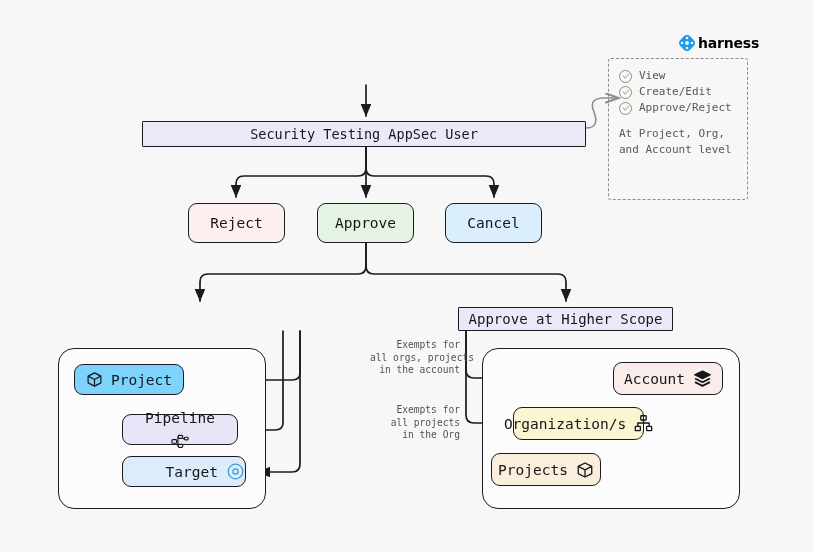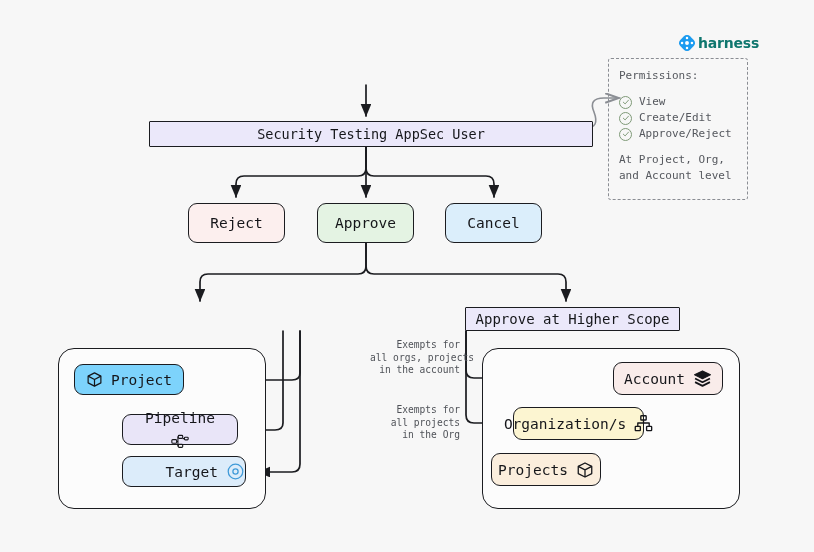--- a/index.html
+++ b/index.html
@@ -16,21 +16,21 @@
   .node{
     position:absolute;
     box-sizing:border-box;
     display:flex;align-items:center;justify-content:center;
     font-family:"DejaVu Sans Mono", monospace;
     color:#15161a;
     white-space:nowrap;
     z-index:3;
   }
   .rnd{border:1.6px solid #1b1c20;border-radius:9px;}
-  .sq{border:1.6px solid #1b1c20;border-radius:1px;margin-left:7px;}
+  .sq{border:1.6px solid #1b1c20;border-radius:1px;}
 
   
   #exemption{left:287px;top:45px;width:158px;height:40px;background:#e3f1fb;font-size:14.5px;}
   #secuser{left:142px;top:121px;width:444px;height:26px;background:#ebe8fa;font-size:13.5px;}
 
   
   #reject{left:188px;top:203px;width:97px;height:40px;background:#fcefee;font-size:14.5px;}
   #approve{left:317px;top:203px;width:97px;height:40px;background:#e4f3e3;font-size:14.5px;}
   #cancel{left:445px;top:203px;width:97px;height:40px;background:#dbeefb;font-size:14.5px;}
 
@@ -74,21 +74,21 @@
   }
   #perm .ptitle{margin-bottom:10px;}
   #perm .pitem{display:flex;align-items:center;gap:7px;}
   #perm .pfoot{margin-top:10px;}
   .chk{width:11px;height:11px;border:1.2px solid #7f9a78;border-radius:50%;
        display:inline-flex;align-items:center;justify-content:center;flex:0 0 auto;}
   .chk svg{display:block;}
 
   
   #logo{position:absolute;left:679px;top:35px;display:flex;align-items:center;gap:3px;z-index:5;}
-  #logo .word{font-family:"DejaVu Sans", sans-serif;font-weight:bold;font-size:14px;color:#0f766e;letter-spacing:-0.2px;}
+  #logo .word{font-family:"DejaVu Sans", sans-serif;font-weight:bold;font-size:14px;color:#000000;letter-spacing:-0.2px;}
 
   
   .note{position:absolute;color:#4f5258;font-size:9.6px;line-height:12.5px;
         text-align:right;font-family:"DejaVu Sans Mono", monospace;z-index:3;white-space:pre;}
   #note1{left:370px;top:339px;width:90px;}
   #note2{left:370px;top:404px;width:90px;}
 </style>
 </head>
 <body>
 
@@ -230,21 +230,20 @@
   </div>
 
   <div class="note" id="note1">Exempts for
 all orgs, projects
 in the account</div>
   <div class="note" id="note2">Exempts for
 all projects
 in the Org</div>
 
   <div id="perm">
-    <div class="ptitle">Permissions:</div>
     <div class="pitem">
       <span class="chk">
         <svg width="8" height="8" viewBox="0 0 10 10">
             <path d="M1.6 5.2 3.9 7.4 8.2 2.6" fill="none" stroke="#7f9a78" stroke-width="1.2" stroke-linecap="round" stroke-linejoin="round"></path>
           </svg>
       </span>
       <span>View</span>
     </div>
     <div class="pitem">
       <span class="chk">

